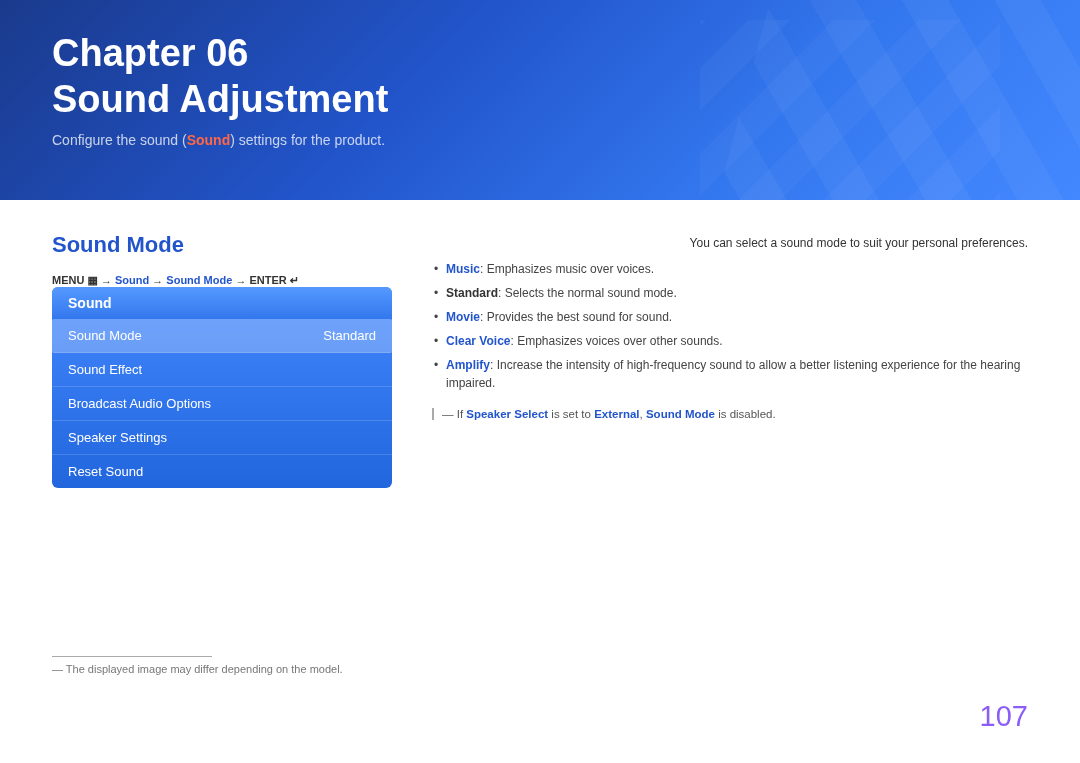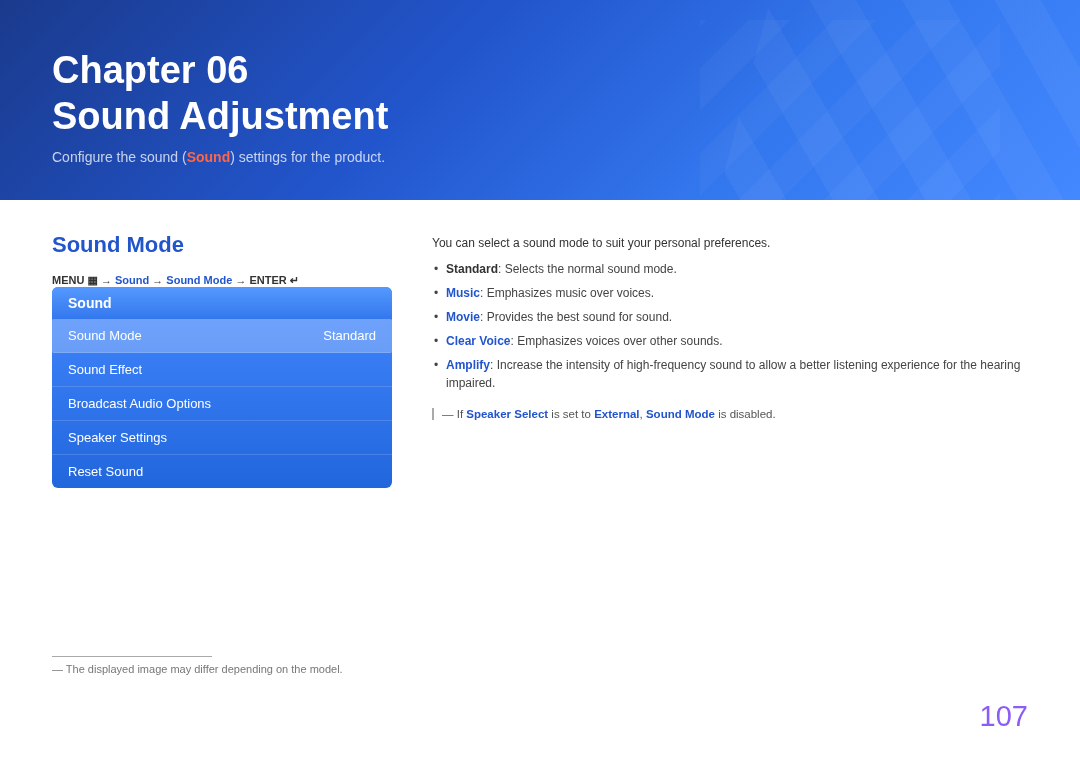--- a/index.html
+++ b/index.html
@@ -12,21 +12,21 @@
       position: relative;
     }
 
     
     .header-banner {
       width: 100%;
       height: 200px;
       background: linear-gradient(135deg, #1a3a8c 0%, #2255cc 40%, #3377ee 70%, #4488ff 100%);
       position: relative;
       overflow: hidden;
-      padding: 48px 52px;
+      padding: 31px 52px;
     }
 
     
     .header-banner::before {
       content: '';
       position: absolute;
       right: -60px;
       top: -60px;
       width: 400px;
       height: 400px;
@@ -172,20 +172,21 @@
     
     .right-column {
       flex: 1;
       padding-top: 4px;
     }
 
     .description-intro {
       font-size: 12px;
       color: #333;
       margin-bottom: 10px;
+      text-align: right;
     }
 
     .bullet-list {
       list-style: none;
       margin-bottom: 16px;
     }
 
     .bullet-list li {
       font-size: 12px;
       color: #444;
@@ -307,24 +308,24 @@
         <span>Reset Sound</span>
       </div>
     </div>
   </div>
 
   <div class="right-column">
     <p class="description-intro">You can select a sound mode to suit your personal preferences.</p>
 
     <ul class="bullet-list">
       <li>
+        <span class="term blue">Music</span><span>: Emphasizes music over voices.</span>
+      </li>
+      <li>
         <span class="term">Standard</span><span>: Selects the normal sound mode.</span>
-      </li>
-      <li>
-        <span class="term blue">Music</span><span>: Emphasizes music over voices.</span>
       </li>
       <li>
         <span class="term blue">Movie</span><span>: Provides the best sound for sound.</span>
       </li>
       <li>
         <span class="term blue">Clear Voice</span><span>: Emphasizes voices over other sounds.</span>
       </li>
       <li>
         <span class="term blue">Amplify</span><span>: Increase the intensity of high-frequency sound to allow a better listening experience for the hearing impaired.</span>
       </li>

